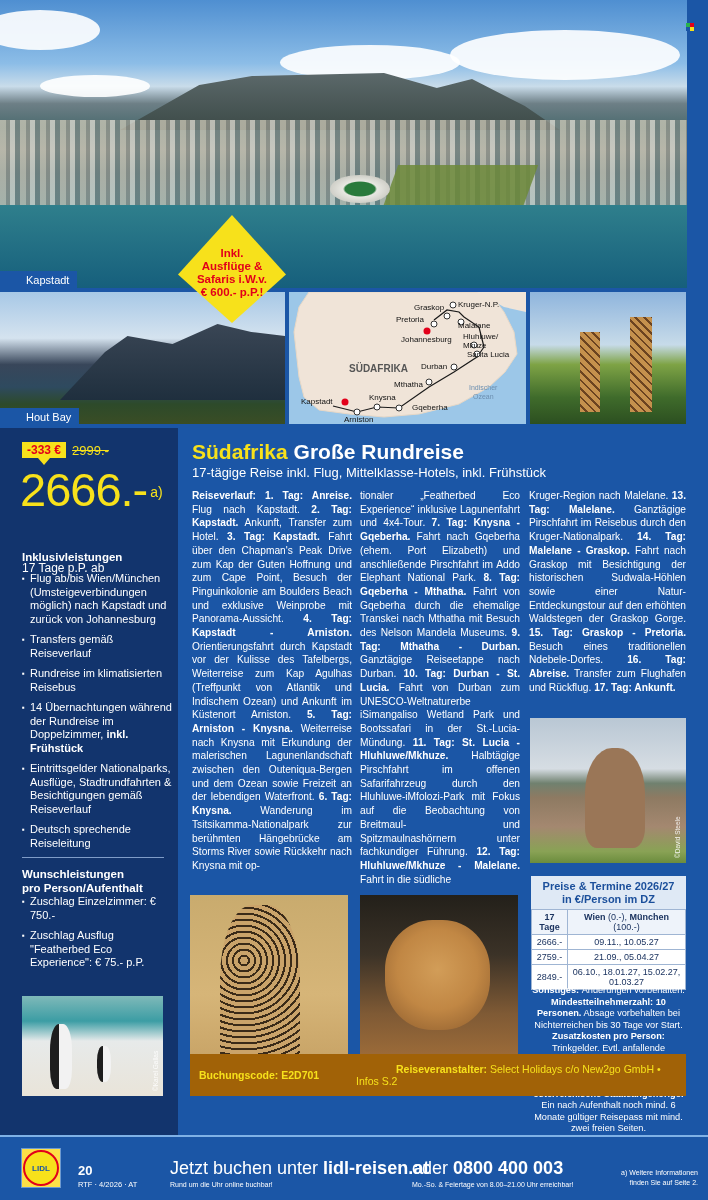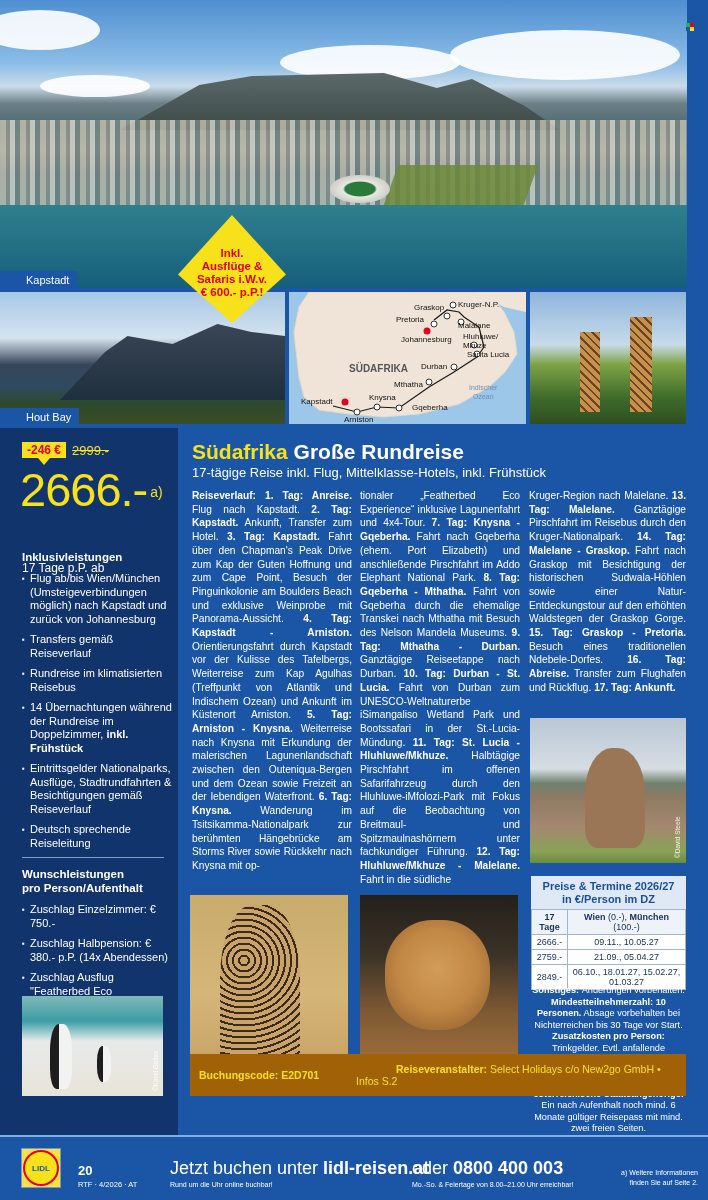--- a/index.html
+++ b/index.html
@@ -173,42 +173,41 @@
 
 <div class="burst">
   <span>Inkl.</span>
   <span>Ausflüge &amp;</span>
   <span>Safaris i.W.v.</span>
   <span>€ 600.- p.P.!</span>
 </div>
 
 <div class="leftpanel"></div>
 <div class="badge-wrap">
-  <span class="badge">-246 €</span>
+  <span class="badge">-333 €</span>
   <span class="oldprice">2999.-</span>
 </div>
 <div class="bigprice"><span>2666.-</span><sup>a)</sup></div>
 <div class="pricesub">17 Tage p.P. ab</div>
 
 <div style="position:absolute;left:22px;top:550px;width:150px;">
   <div class="lp-heading" style="margin-bottom:8px;">Inklusivleistungen</div>
   <ul class="lp-list">
     <li>Flug ab/bis Wien/München (Umsteigeverbindungen möglich) nach Kapstadt und zurück von Johannesburg</li>
     <li>Transfers gemäß Reiseverlauf</li>
     <li>Rundreise im klimatisierten Reisebus</li>
     <li><span>14 Übernachtungen während der Rundreise im Doppelzimmer,</span> <b>inkl. Frühstück</b></li>
     <li>Eintrittsgelder Nationalparks, Ausflüge, Stadtrundfahrten &amp; Besichtigungen gemäß Reiseverlauf</li>
     <li>Deutsch sprechende Reiseleitung</li>
   </ul>
   <div class="lp-divider"></div>
   <div class="lp-heading">Wunschleistungen</div>
-  <div class="lp-heading" style="margin-bottom:8px;">pro Person/Aufenthalt</div>
+  <div class="lp-heading" style="margin-bottom:0;">pro Person/Aufenthalt</div>
   <ul class="lp-list">
     <li>Zuschlag Einzelzimmer: € 750.-</li>
-    <li>Zuschlag Halbpension: € 380.- p.P. (14x Abendessen)</li>
     <li>Zuschlag Ausflug "Featherbed Eco Experience": € 75.- p.P.</li>
   </ul>
 </div>
 
 <div class="photo penguin">
   <div style="position:absolute;left:28px;top:28px;width:22px;height:65px;border-radius:40% 40% 30% 30%;background:linear-gradient(90deg,#1d1d1d 40%,#f2f2f2 40%);"></div>
   <div style="position:absolute;left:75px;top:50px;width:14px;height:36px;border-radius:40%;background:linear-gradient(90deg,#1d1d1d 40%,#f2f2f2 40%);"></div>
   <div class="credit" style="left:130px;top:95px;">©Karel Gallas</div>
 </div>
 

